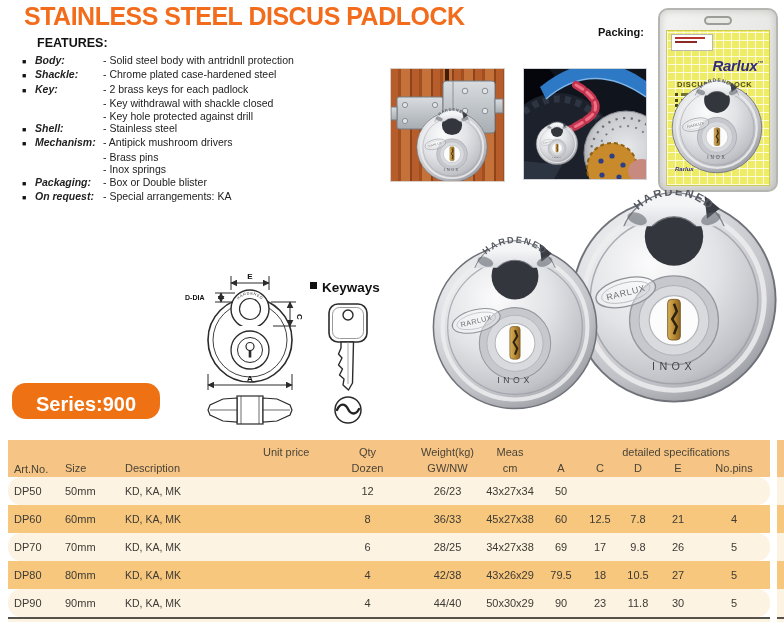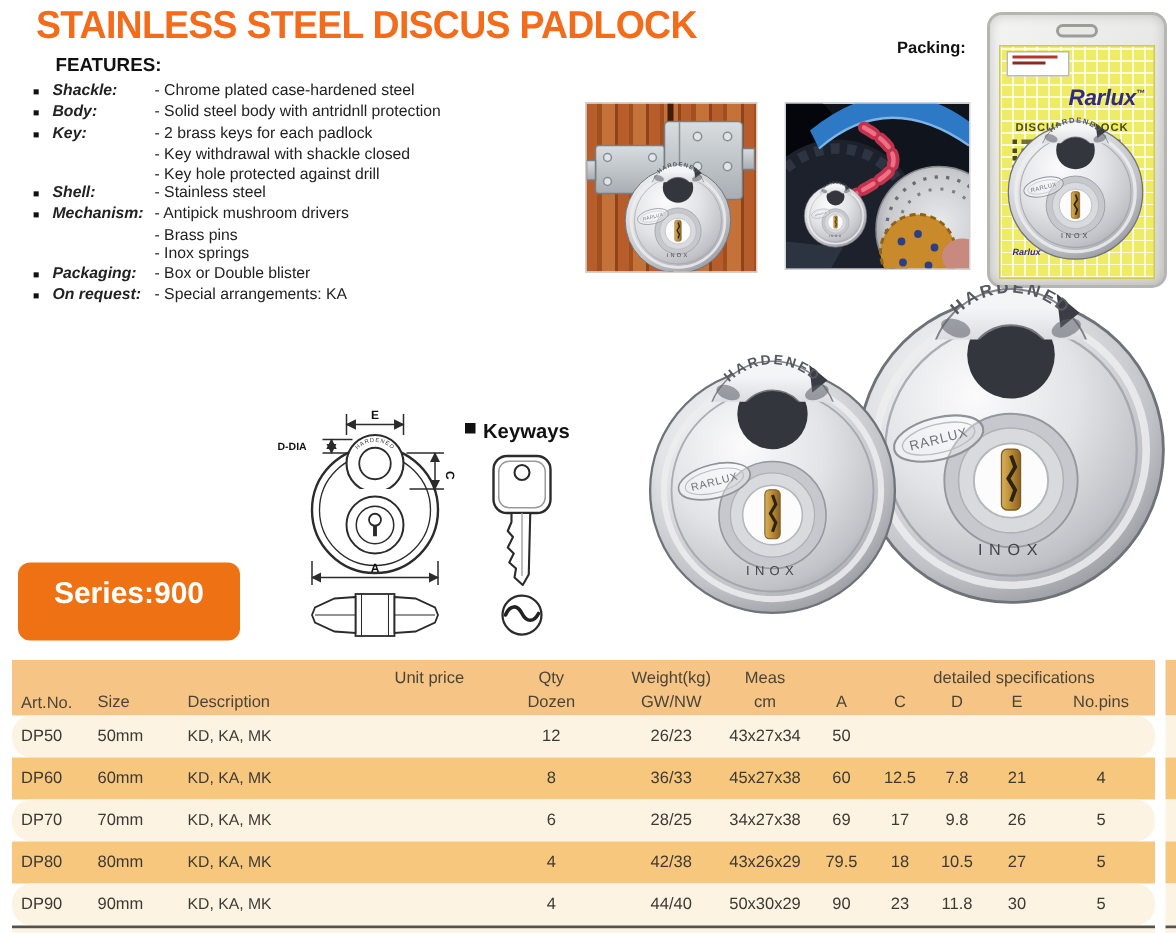--- a/index.html
+++ b/index.html
@@ -53,21 +53,21 @@
   .cb b{height:3px;background:#5c5a20;opacity:.85;display:block;}
   .card-footer{position:absolute;left:8px;bottom:13px;font-size:6px;font-weight:bold;
                font-style:italic;color:#332d79;}
   .blister-lock{position:absolute;left:-3px;top:58px;}
 
   
   .diagram{position:absolute;left:183px;top:268px;}
   .big-locks{position:absolute;left:430px;top:190px;}
 
   
-  .badge{position:absolute;left:12px;top:375px;width:148px;height:52px;border-radius:8px;
+  .badge{position:absolute;left:12px;top:383px;width:148px;height:36px;border-radius:14px;
          background:var(--badge-orange,#EE7214);color:#fff;font-size:20px;font-weight:bold;
          text-align:center;line-height:42px;}
 
   
   .tbl-cols{display:grid;grid-template-columns:50px 57px 120px 85px 95px 65px 60px 42px 36px 40px 40px 72px;}
   .thead{position:absolute;left:8px;top:440px;width:762px;height:37px;
          background:var(--table-header-bg,#F6C585);grid-template-rows:18px 19px;
          font-size:11px;color:#4a4438;}
   .thead div{white-space:nowrap;}
   .hc{text-align:center;}
@@ -172,28 +172,28 @@
 
 <div class="stage" id="stage" style="--title-orange: #F26C1C; --badge-orange: #EE7214; --table-header-bg: #F6C585; --row-highlight-bg: #F8C77E; --row-light-bg: #FCF3E2;">
 
   <div class="title">STAINLESS STEEL DISCUS PADLOCK</div>
 
   <div class="features">
     <div class="feat-heading">FEATURES:</div>
     <div id="feat-list">
   <div class="feat-row">
     <span class="feat-bullet">■</span>
+    <span class="feat-label">Body:</span>
+    <span class="feat-text">- Solid steel body with antridnll protection</span>
+  </div>
+
+  <div class="feat-row">
+    <span class="feat-bullet">■</span>
     <span class="feat-label">Shackle:</span>
     <span class="feat-text">- Chrome plated case-hardened steel</span>
-  </div>
-
-  <div class="feat-row">
-    <span class="feat-bullet">■</span>
-    <span class="feat-label">Body:</span>
-    <span class="feat-text">- Solid steel body with antridnll protection</span>
   </div>
 
   <div class="feat-row">
     <span class="feat-bullet">■</span>
     <span class="feat-label">Key:</span>
     <span class="feat-text">- 2 brass keys for each padlock</span>
   </div>
 
   <div class="feat-row">
     <span class="feat-bullet"></span>

